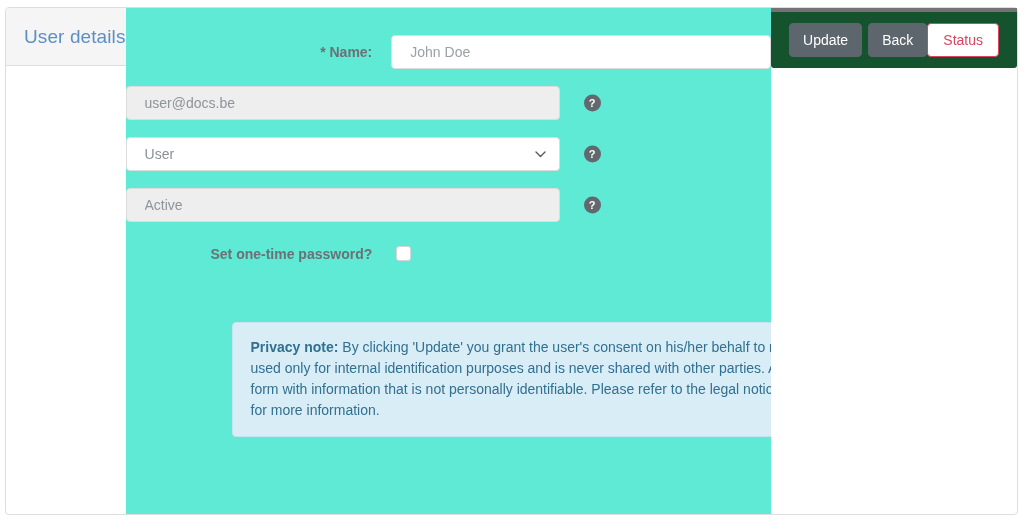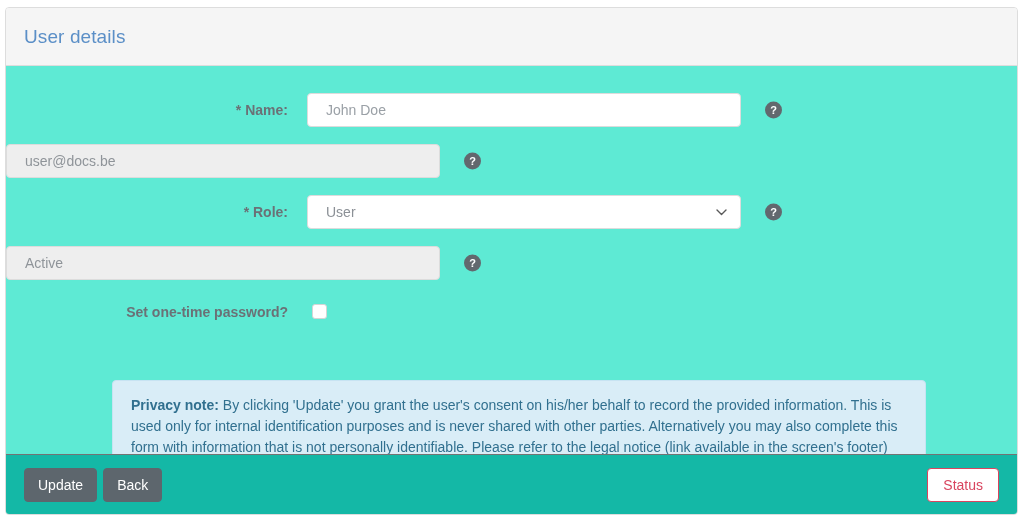--- a/index.html
+++ b/index.html
@@ -21,21 +21,21 @@
     position: absolute;
     left: 5px;
     top: 7px;
     width: 1013px;
     height: 508px;
     border: 1px solid #dddddd;
     border-radius: 4px;
     background: #ffffff;
     box-sizing: border-box;
     display: flex;
-    flex-direction: column;
+    flex-direction: row;
   }
 
   .panel-heading {
     height: 58px;
     background: #f5f5f5;
     border-bottom: 1px solid #dddddd;
     border-top-left-radius: 3px;
     border-top-right-radius: 3px;
     display: flex;
     align-items: center;
@@ -54,22 +54,22 @@
     flex: 1 1 auto;
     padding: 18px 0 0 0;
     position: relative;
     background: #5eead4;
     overflow: hidden;
   }
 
   .panel-footer {
     flex: 0 0 auto;
     height: 60px;
-    background: #14b8a6;
-    border-top: 1px solid #737373;
+    background: #14532d;
+    border-top: 4px solid #737373;
     border-bottom-left-radius: 3px;
     border-bottom-right-radius: 3px;
     display: flex;
     align-items: center;
     padding: 0 18px;
     box-sizing: border-box;
   }
 
   
   .form-row {
@@ -231,21 +231,20 @@
       </div>
 
       <div class="form-row">
         <div class="form-control-wrap">
           <input class="form-control disabled" type="text" disabled="" value="user@docs.be" style="">
           <div class="help-icon">?</div>
         </div>
       </div>
 
       <div class="form-row">
-        <div class="form-label">* Role:</div>
         <div class="form-control-wrap select-wrap">
           <select class="form-control">
             <option>User</option>
           </select>
           <span class="caret-icon">
             <svg width="13" height="13" viewBox="0 0 13 13">
               <path d="M2 4.5 L6.5 9 L11 4.5" fill="none" stroke="#5a5a5a" stroke-width="1.4" stroke-linecap="round" stroke-linejoin="round"></path>
             </svg>
           </span>
           <div class="help-icon">?</div>

